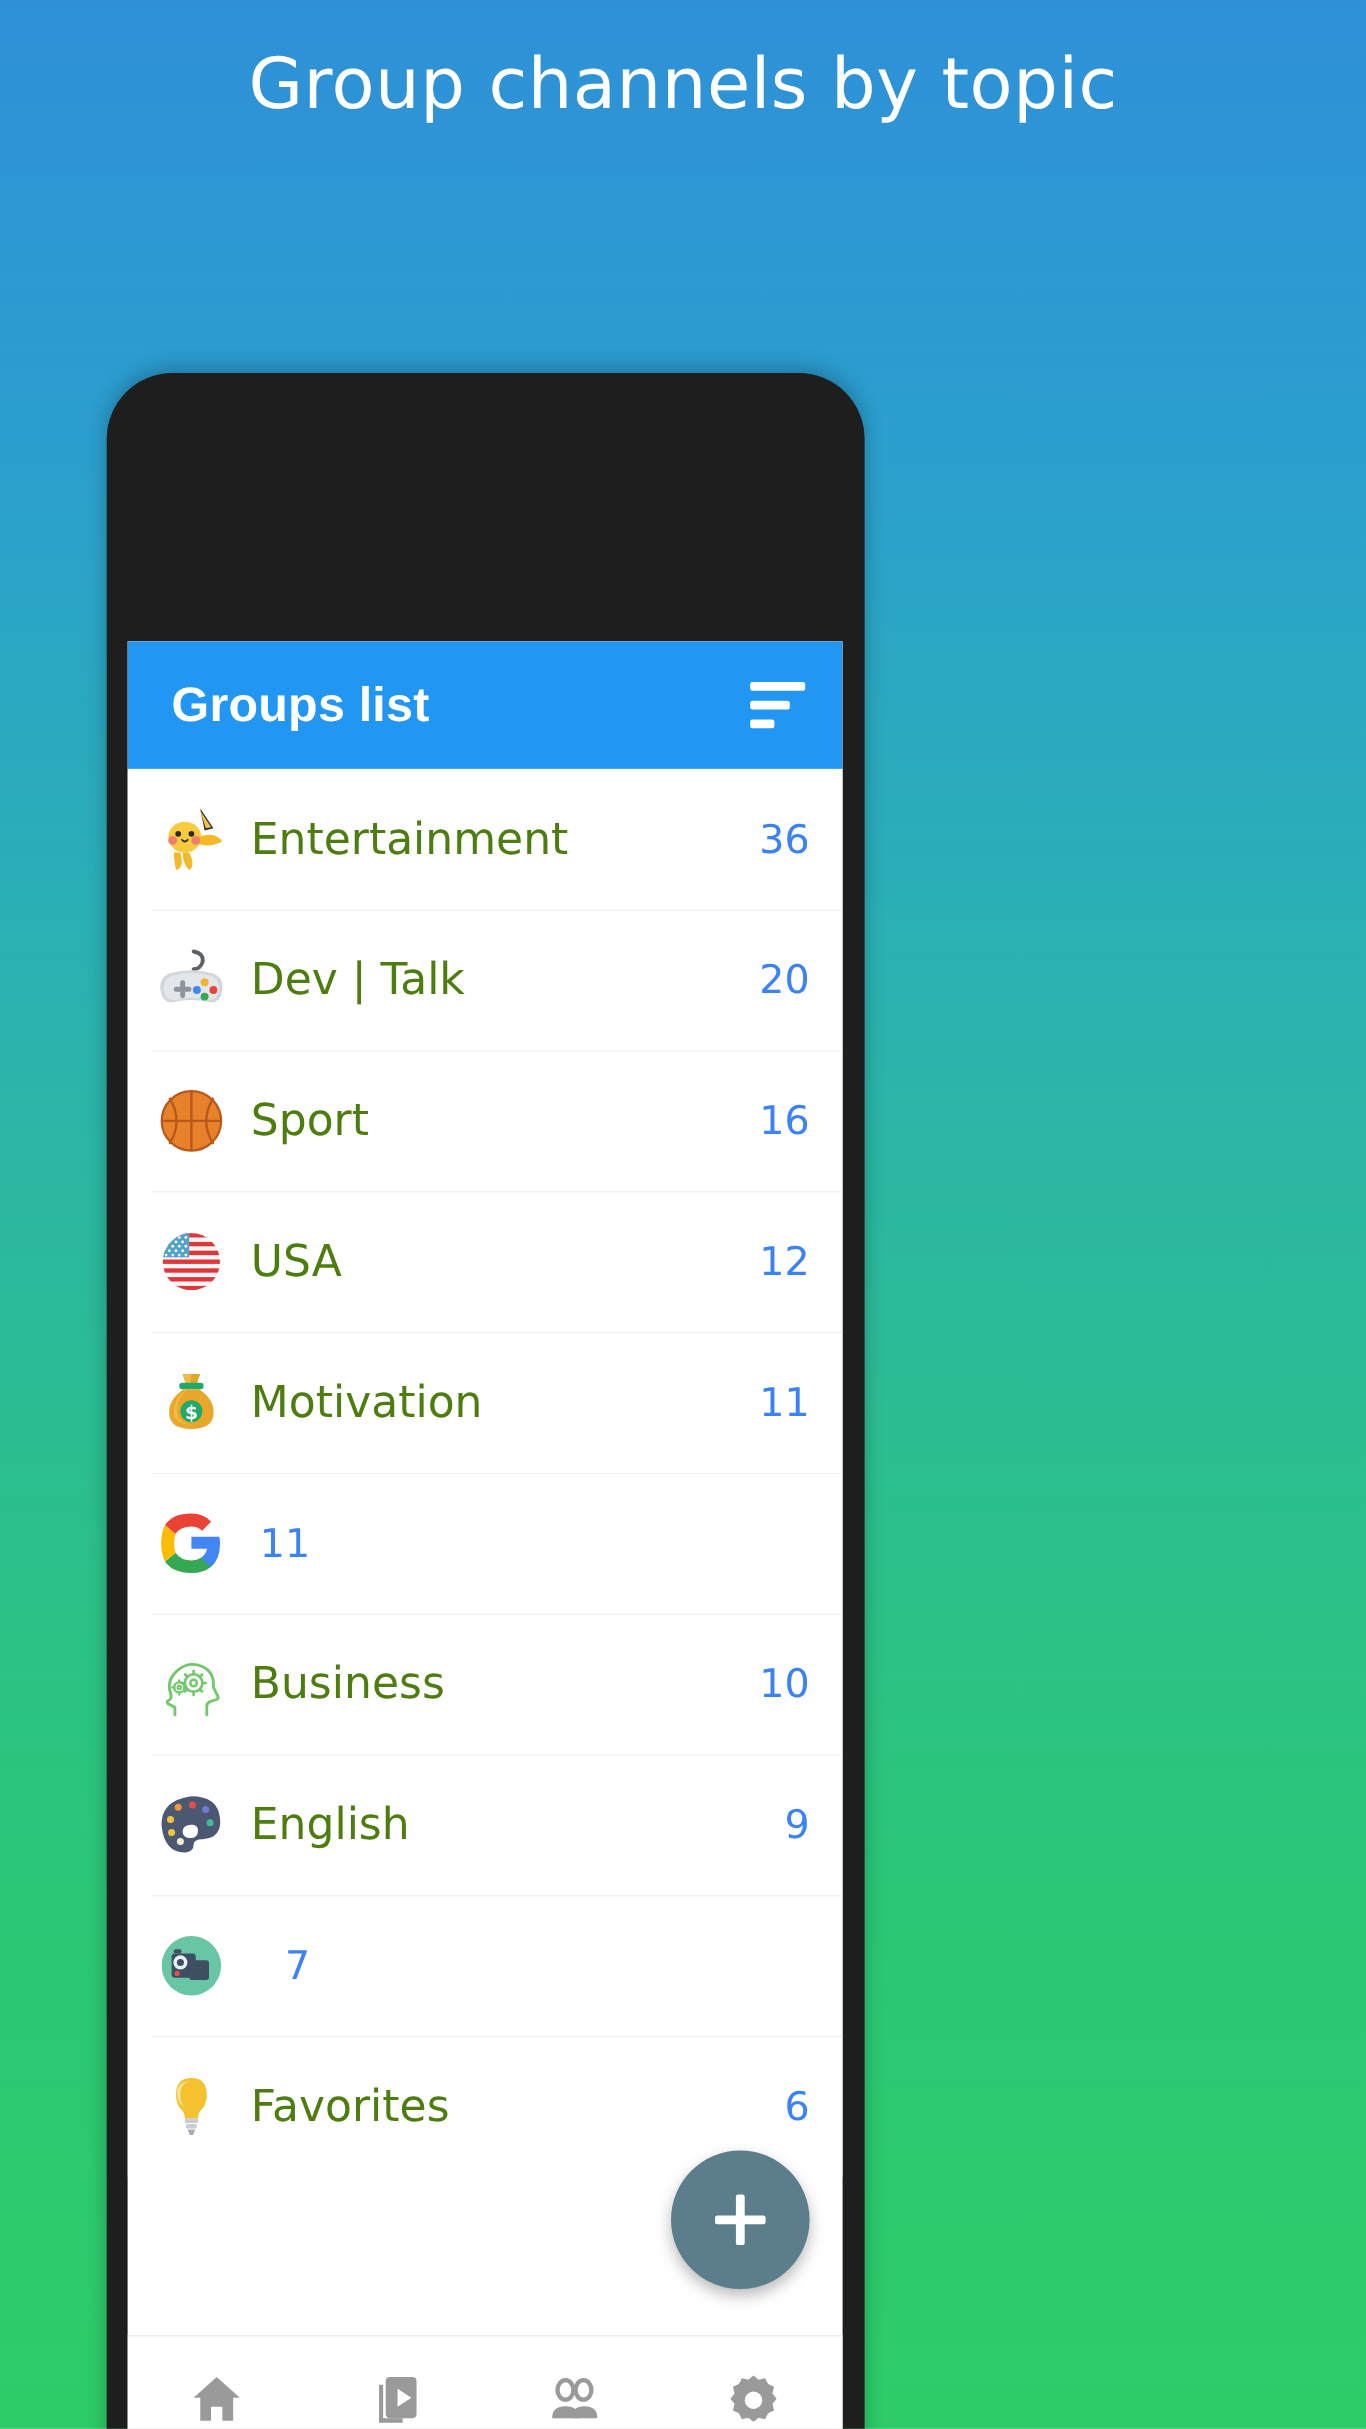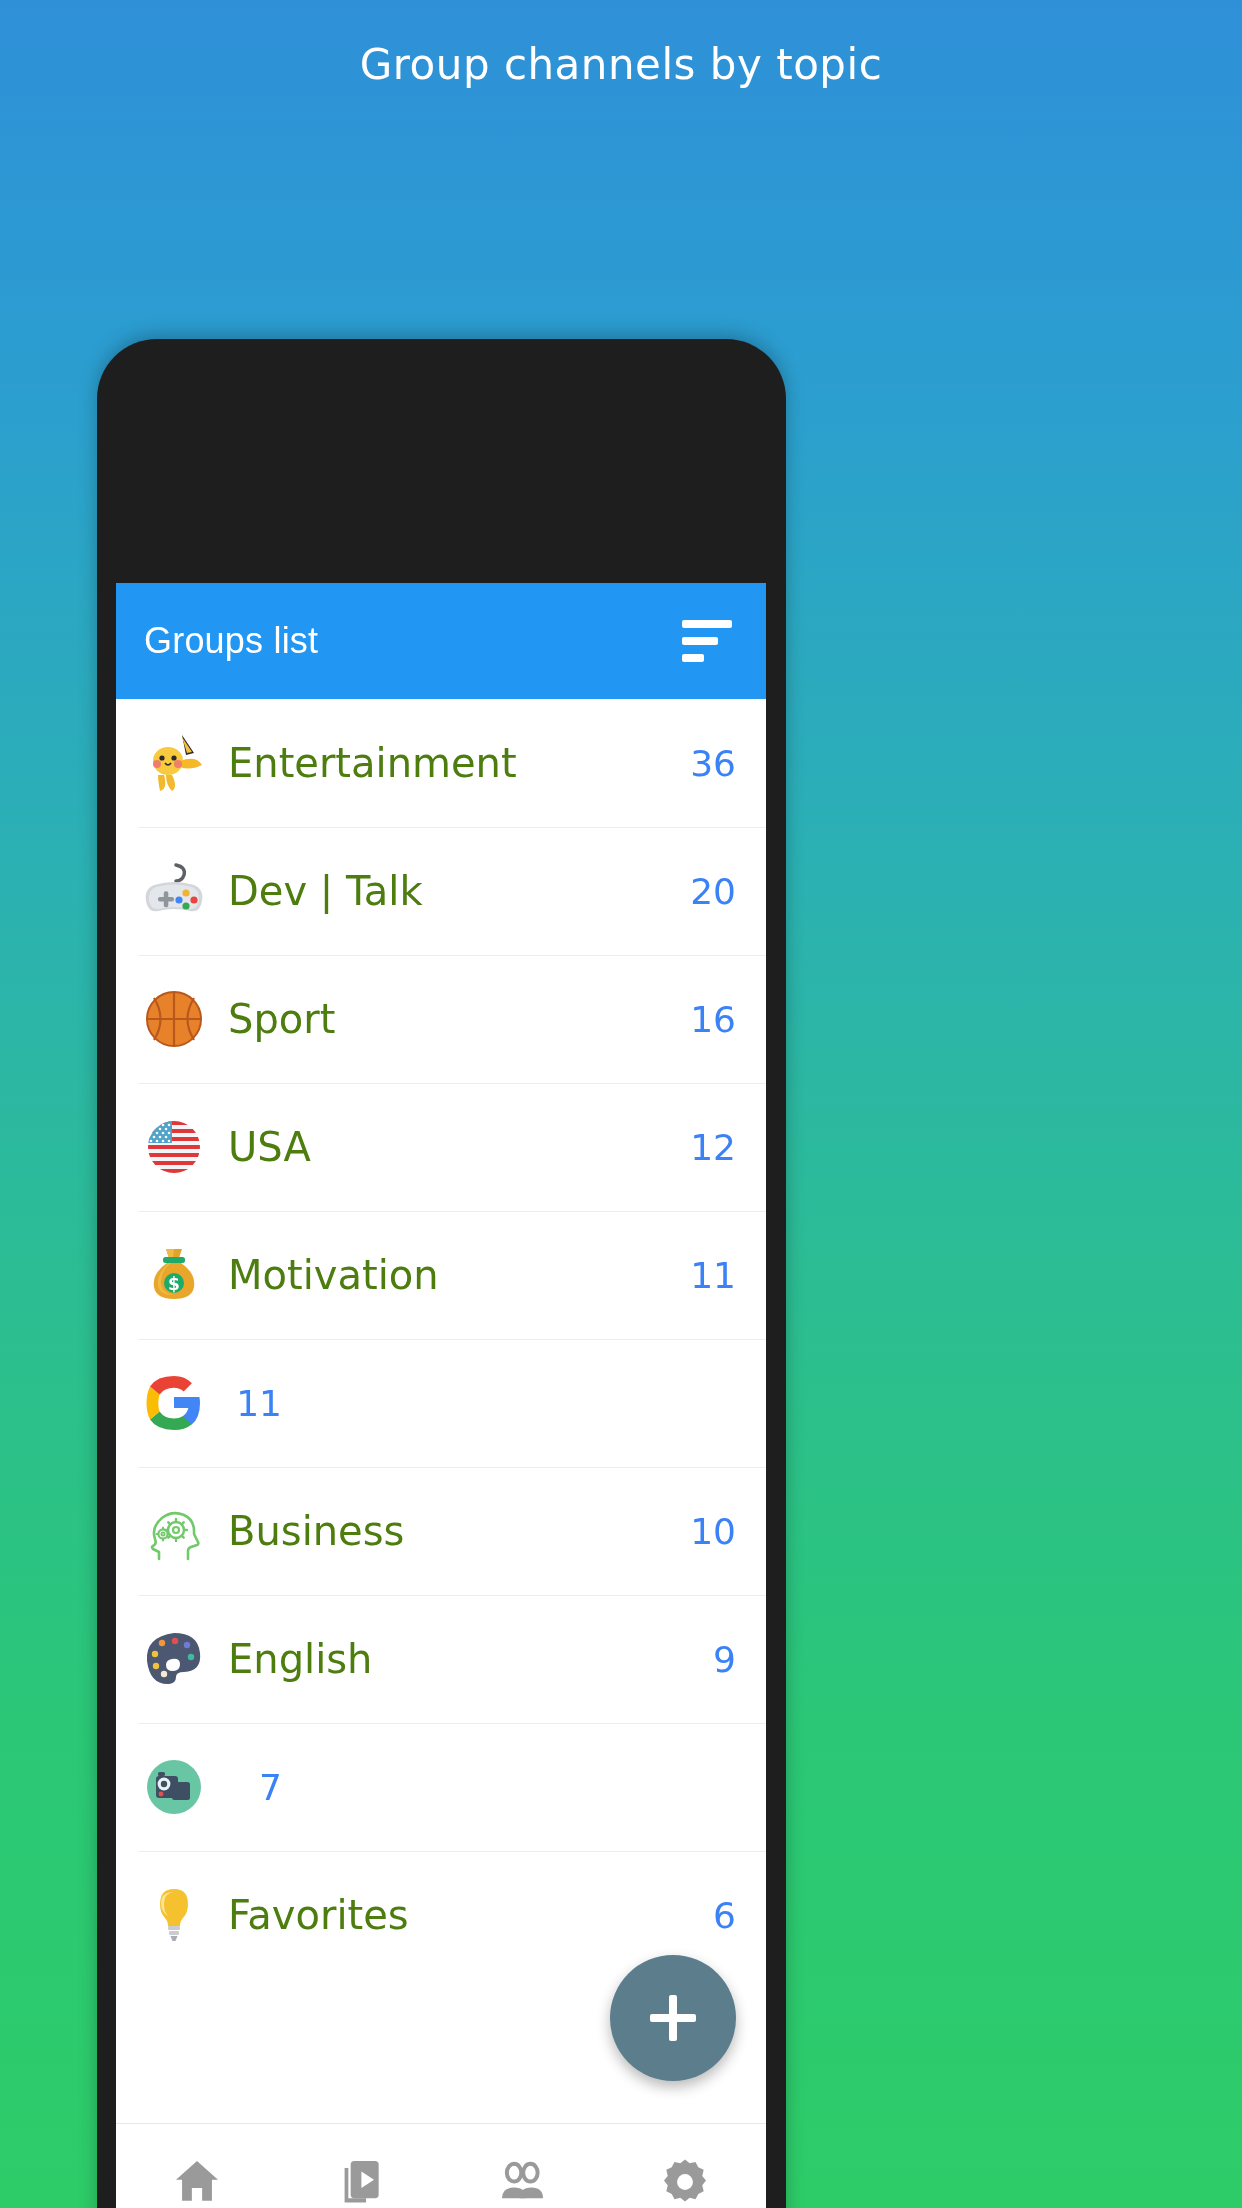--- a/index.html
+++ b/index.html
@@ -10,21 +10,21 @@
     overflow:hidden;
     position:relative;
   }
 
   
   .headline{
     position:absolute; left:0; top:0; width:1242px; height:200px;
     display:flex; align-items:flex-start; justify-content:center;
     padding-top:40px;
     color:#ffffff;
-    font-size:42px; font-weight:400; letter-spacing:.5px;
+    font-size:64px; font-weight:400; letter-spacing:.5px;
     white-space:nowrap;
     font-family:"DejaVu Sans", sans-serif;
   }
 
   
   .phone{
     position:absolute; left:97px; top:339px;
     width:689px; height:1900px;
     background:#1e1e1e;
     border-radius:60px 60px 0 0;
@@ -38,21 +38,21 @@
   }
 
   
   .appbar{
     position:relative; height:116px; background:#2196f3;
     display:flex; align-items:center; justify-content:space-between;
     padding:0 34px 0 28px;
     box-shadow:0 2px 4px rgba(0,0,0,.18);
   }
   .appbar-title{
-    color:#fff; font-size:36px; font-weight:400; letter-spacing:.2px;
+    color:#fff; font-size:44px; font-weight:700; letter-spacing:.2px;margin-left:12px;
   }
   .sort-icon{ display:flex; flex-direction:column; gap:9px; width:50px; align-items:flex-start; }
   .sort-icon i{ display:block; height:8px; background:#fff; border-radius:2px; }
   .sort-icon i:nth-child(1){ width:50px; }
   .sort-icon i:nth-child(2){ width:36px; }
   .sort-icon i:nth-child(3){ width:22px; }
 
   
   .list{ position:relative; background:#fff; }
   .row{

